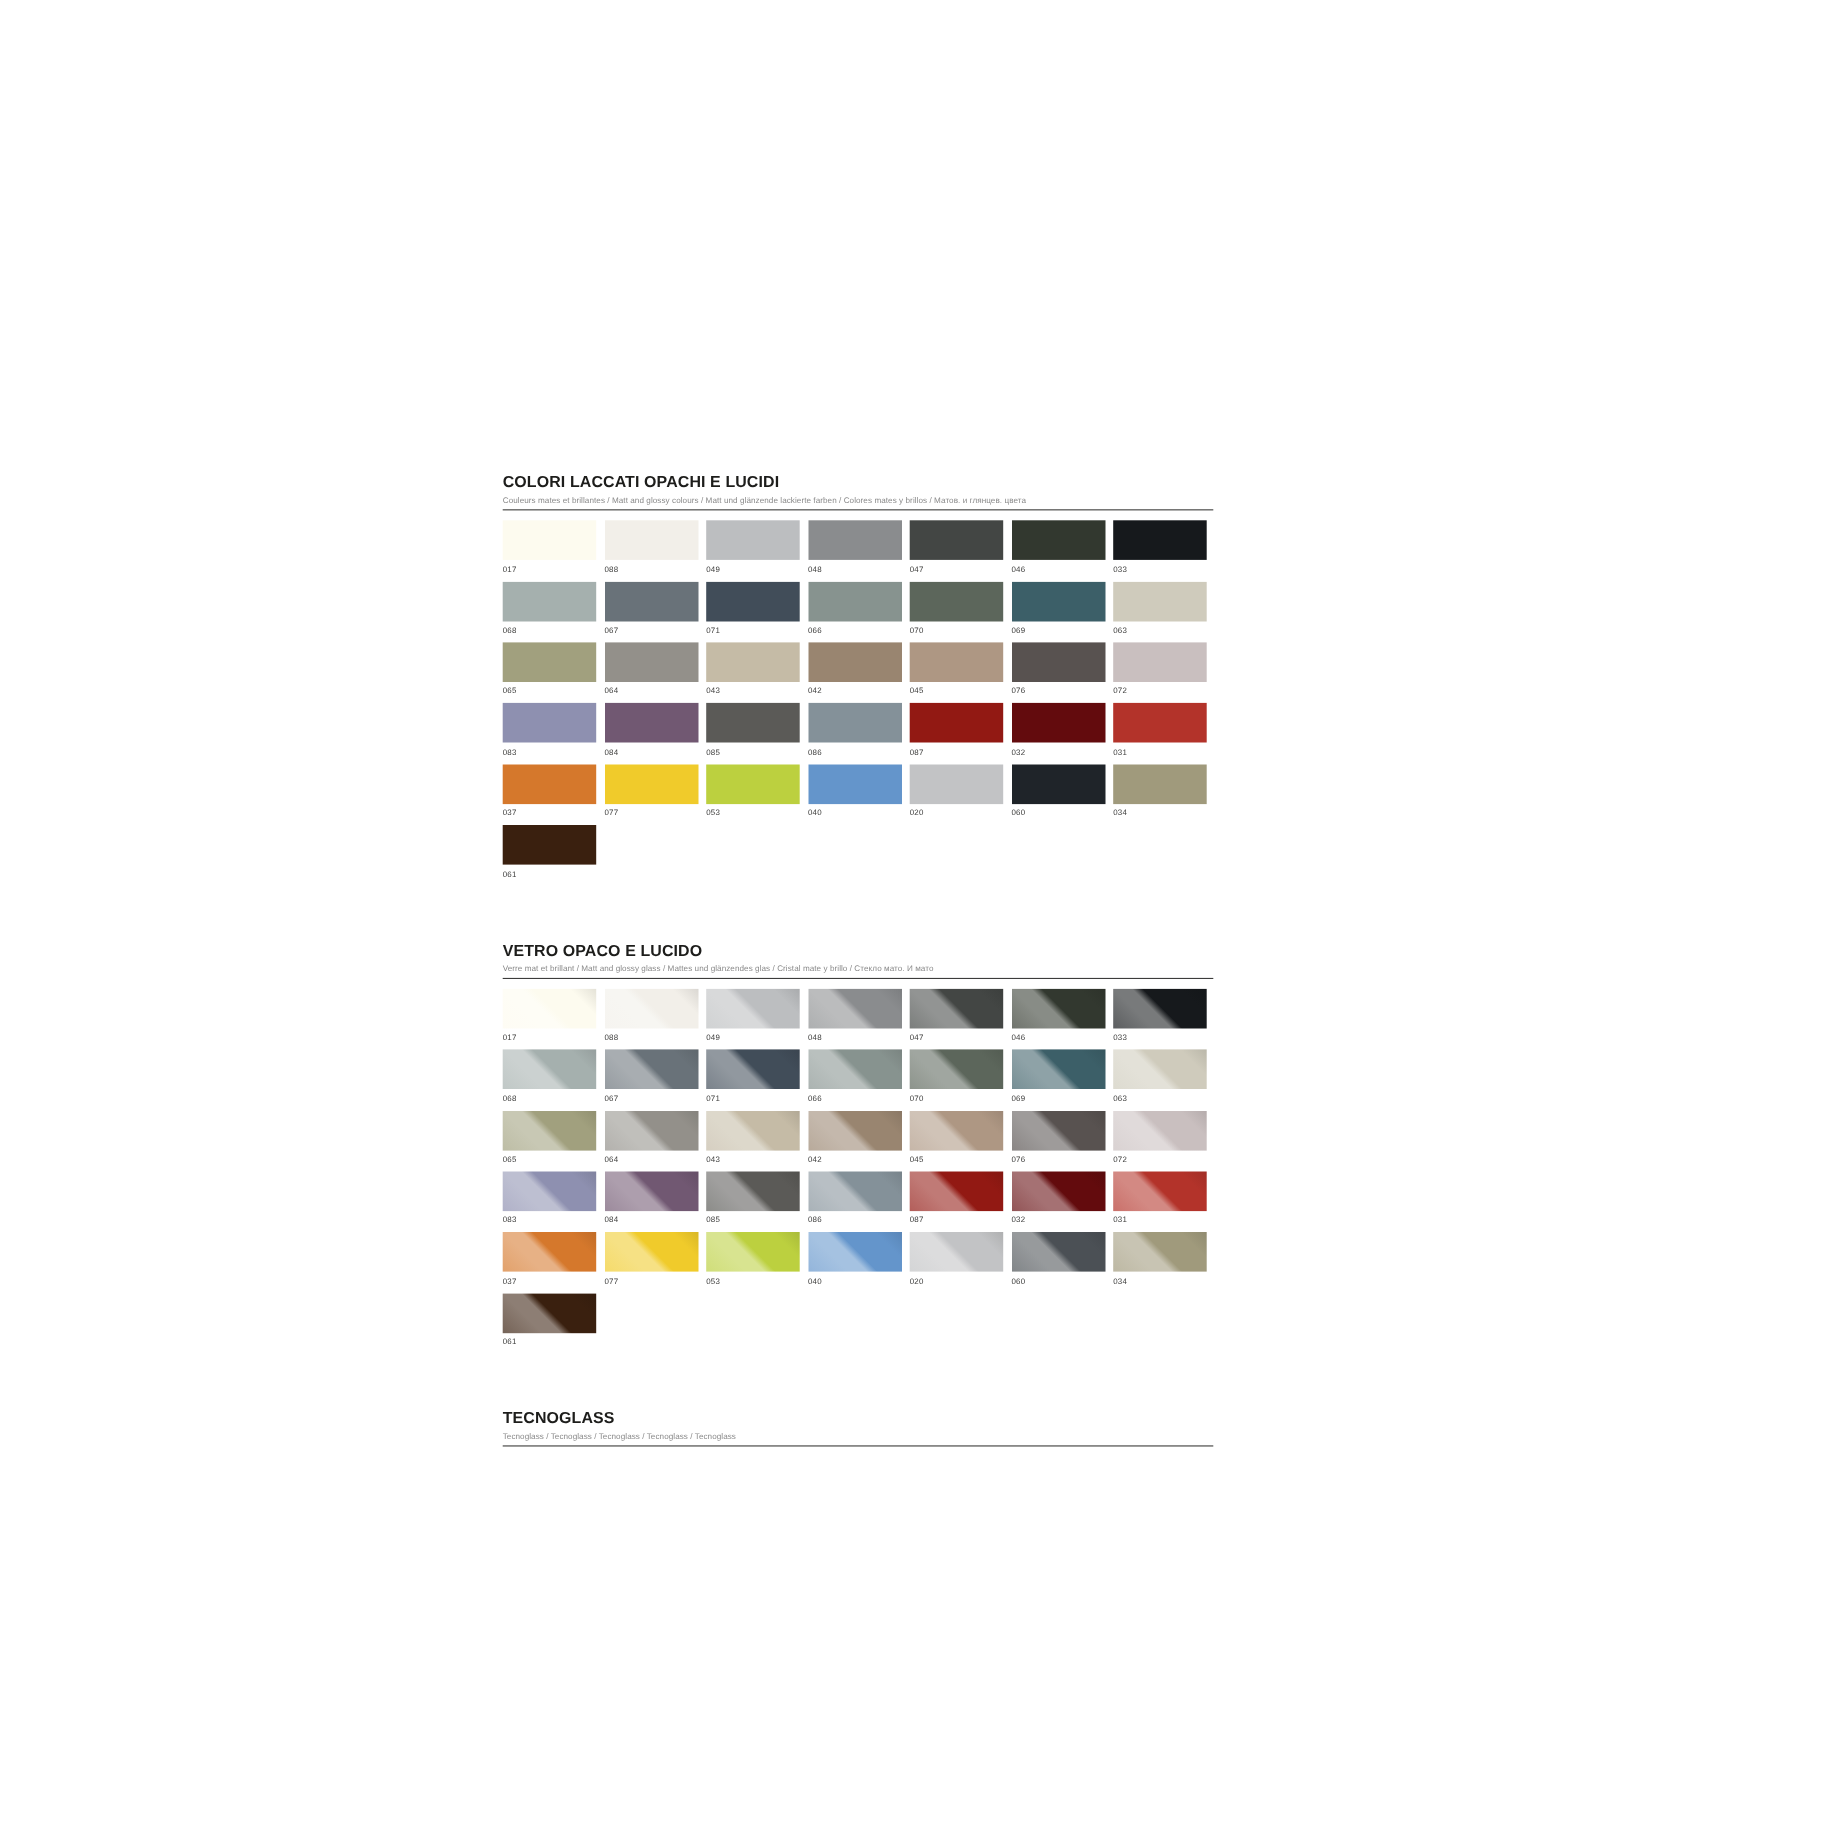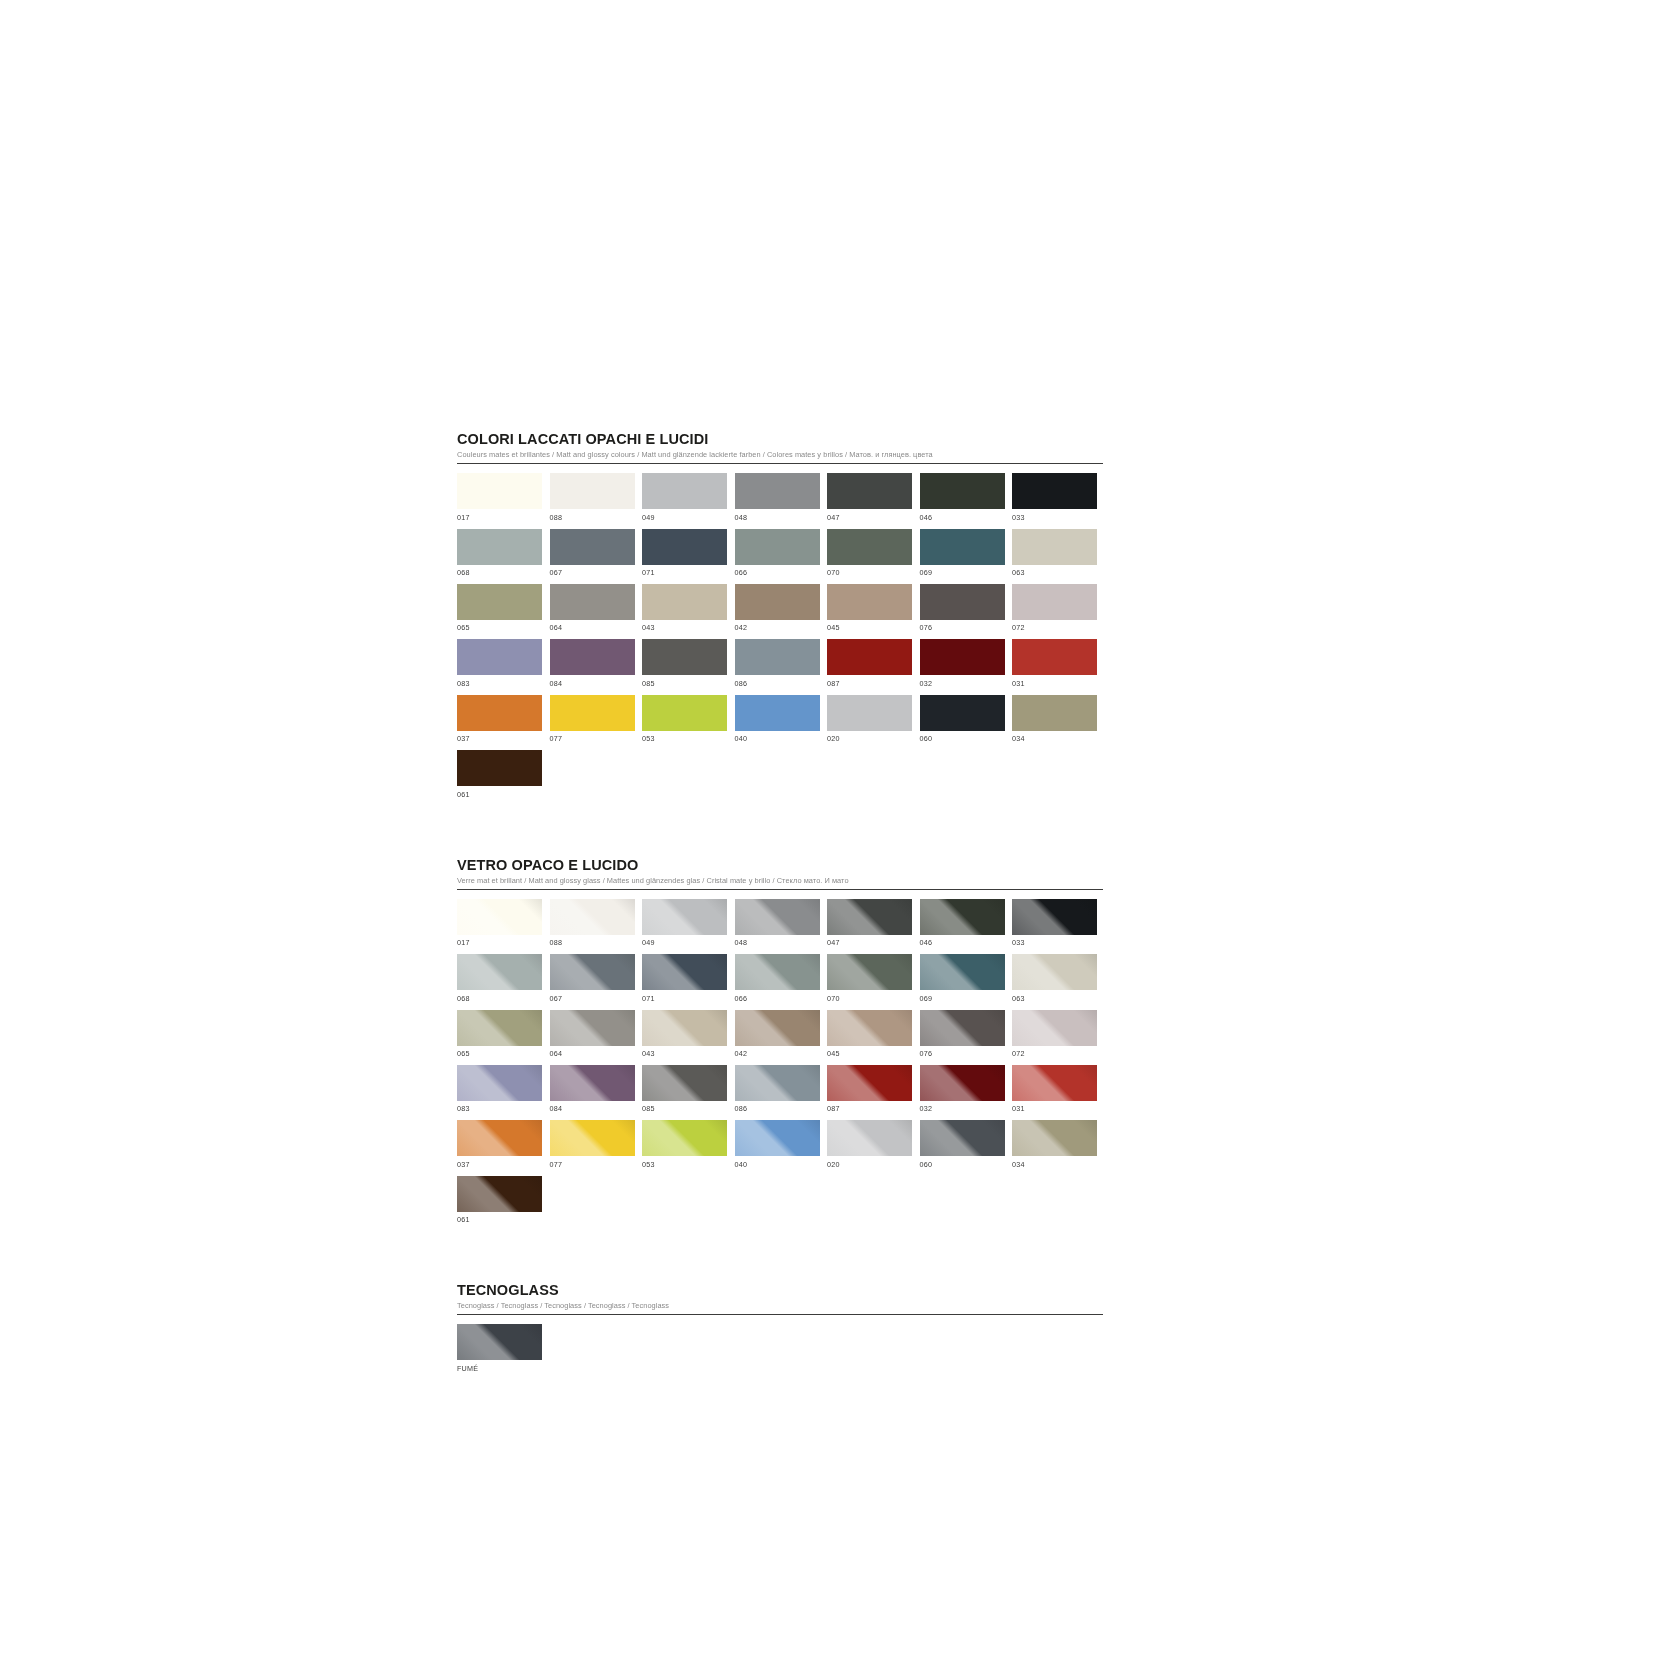--- a/index.html
+++ b/index.html
@@ -401,21 +401,15 @@
           <div class="swatch-cell">
             <div class="swatch-chip" style="background: linear-gradient(45deg, rgb(117, 99, 87) 0%, rgb(141, 126, 116) 30%, rgb(141, 126, 116) 44%, rgb(58, 32, 15) 52%, rgb(58, 32, 15) 80%, rgb(52, 29, 14) 100%);"></div>
             <div class="swatch-label">061</div>
           </div>
         </div>
       </div>
       <div class="section">
         <div class="section-title">TECNOGLASS</div>
         <div class="section-subtitle">Tecnoglass / Tecnoglass / Tecnoglass / Tecnoglass / Tecnoglass</div>
         <hr class="section-rule">
-        <div class="swatch-grid tecnoglass-grid">
-          <div class="swatch-cell">
-            <div class="swatch-chip" style="background: linear-gradient(45deg, rgb(119, 123, 127) 0%, rgb(142, 145, 149) 30%, rgb(142, 145, 149) 44%, rgb(61, 66, 72) 52%, rgb(61, 66, 72) 80%, rgb(55, 59, 65) 100%);"></div>
-            <div class="swatch-label">FUMÉ</div>
-          </div>
-        </div>
       </div>
     </div>
 </div>
 
 </body></html>

